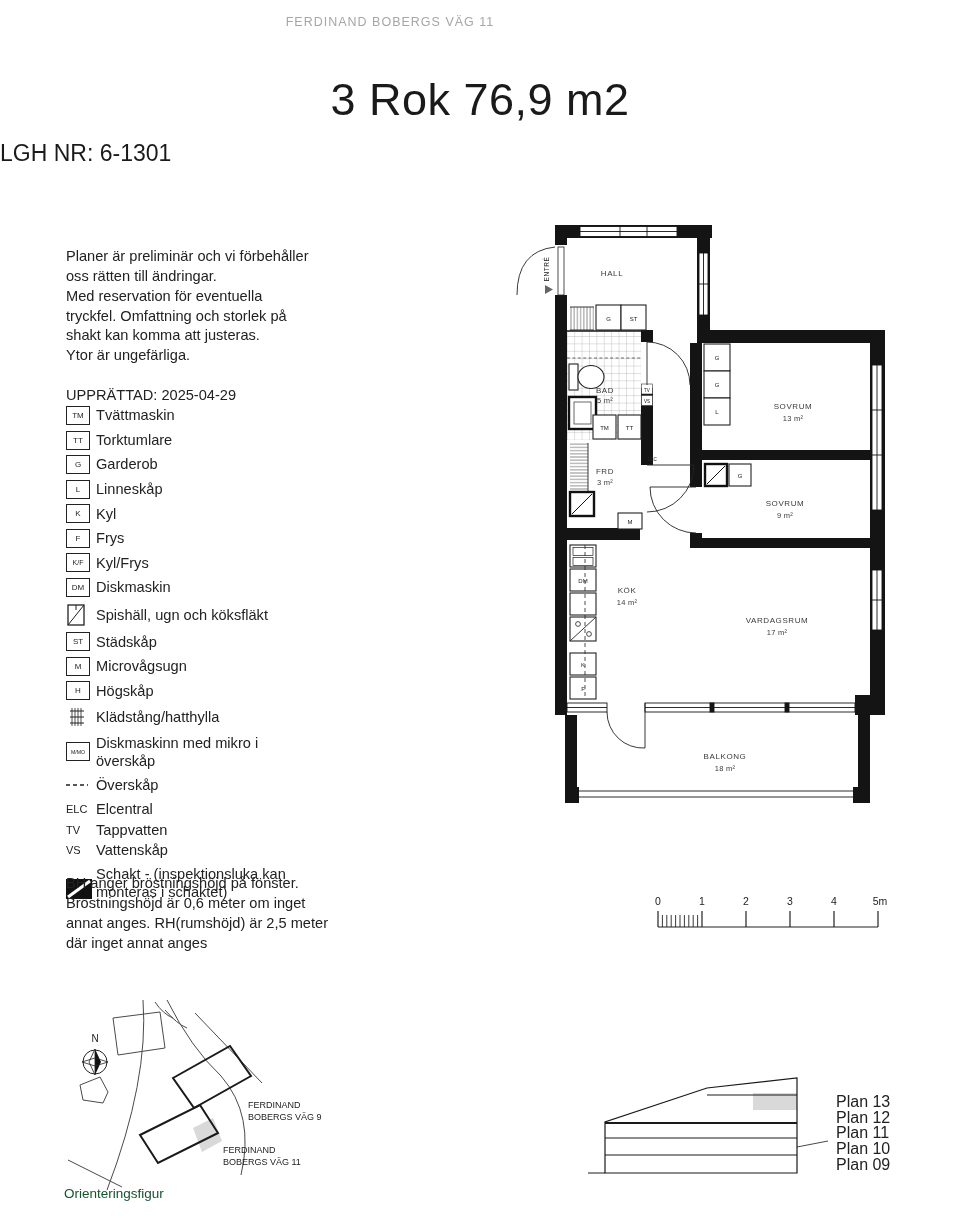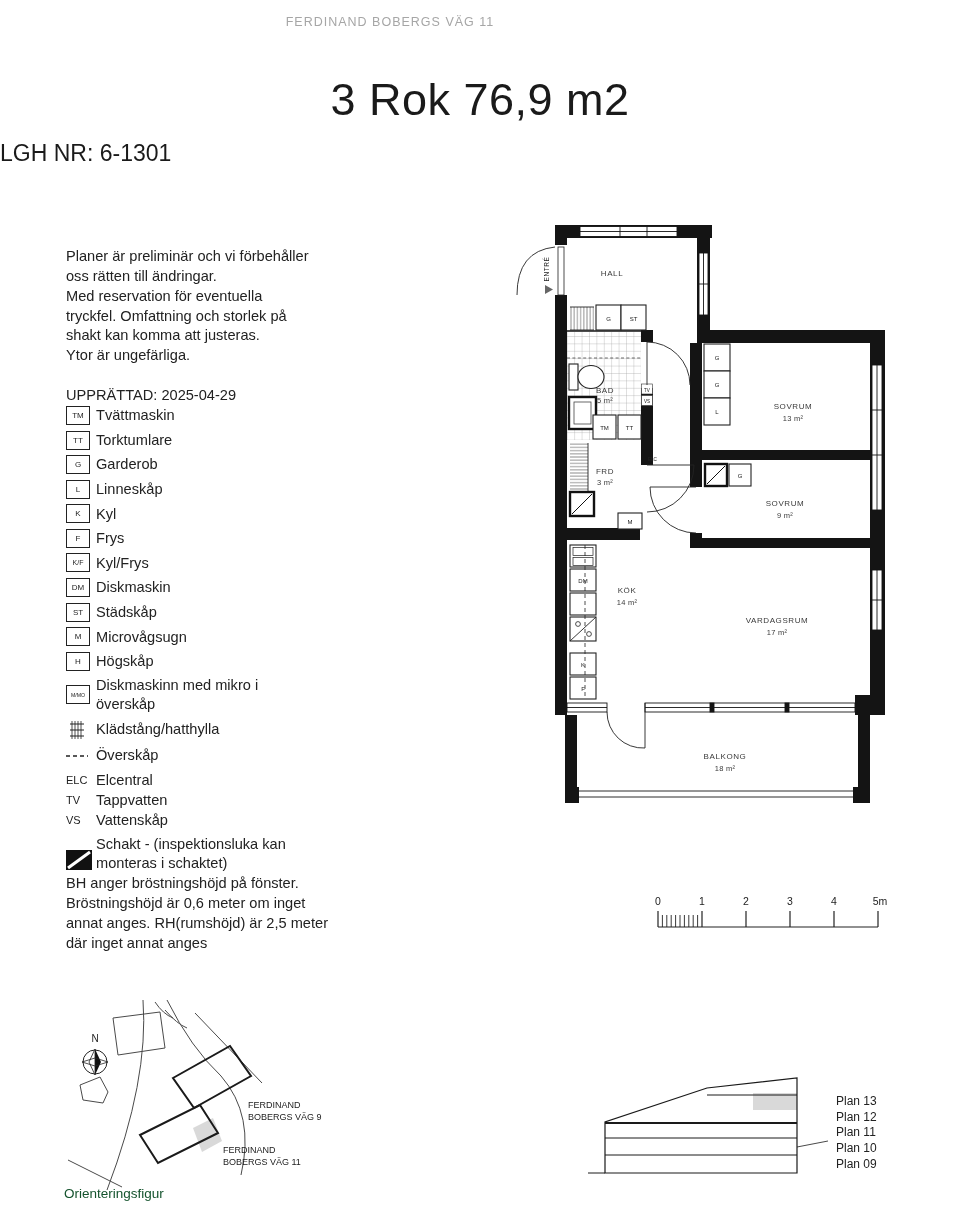--- a/index.html
+++ b/index.html
@@ -25,21 +25,21 @@
   .lbox.tiny{font-size:5.2px;letter-spacing:0;}
   .lcode{font-size:11px;color:#222;width:26px;display:inline-block;}
   .llabel{font-size:14.6px;color:#222;white-space:pre-line;line-height:1.25;}
   .bhnote{position:absolute;left:66px;top:874px;width:270px;font-size:14.6px;
           line-height:1.36;white-space:pre-line;color:#222;}
   .plan{position:absolute;left:515px;top:225px;}
   .scalebar{position:absolute;left:652px;top:893px;}
   .orient{position:absolute;left:55px;top:1000px;}
   .orient-caption{position:absolute;left:64px;top:1186px;font-size:13.5px;color:#14532d;}
   .section{position:absolute;left:588px;top:1065px;}
-  .floors{position:absolute;left:836px;top:1094px;font-size:12px;line-height:15.7px;color:#222;}
+  .floors{position:absolute;left:836px;top:1094px;font-size:16px;line-height:15.7px;color:#222;}
   svg text{font-family:"Liberation Sans",sans-serif;}
   .roomname{font-size:8px;letter-spacing:.6px;fill:#3a3a3a;}
   .roomarea{font-size:7.5px;letter-spacing:.3px;fill:#3a3a3a;}
   .fixlbl{font-size:6px;fill:#222;}
   .tinylbl{font-size:4.6px;fill:#222;}
 </style>
 </head>
 <body>
 
 <div class="page">
@@ -101,55 +101,65 @@
         <span class="llabel">Kyl/Frys</span>
       </div>
       <div class="lrow">
         <span class="licon">
             <span class="lbox">DM</span>
           </span>
         <span class="llabel">Diskmaskin</span>
       </div>
       <div class="lrow">
         <span class="licon">
+          <svg width="22" height="24">
+            <rect x="2" y="2" width="16" height="20" fill="none" stroke="#222" stroke-width="1.3"></rect>
+            <line x1="2" y1="22" x2="18" y2="2" stroke="#222" stroke-width="1"></line>
+            <line x1="10" y1="2" x2="10" y2="7" stroke="#222" stroke-width="1"></line>
+          </svg>
+        </span>
+        <span class="llabel">Spishäll, ugn och köksfläkt</span>
+      </div>
+      <div class="lrow">
+        <span class="licon">
             <span class="lbox">ST</span>
           </span>
         <span class="llabel">Städskåp</span>
       </div>
       <div class="lrow">
         <span class="licon">
             <span class="lbox">M</span>
           </span>
         <span class="llabel">Microvågsugn</span>
       </div>
       <div class="lrow">
         <span class="licon">
             <span class="lbox">H</span>
           </span>
         <span class="llabel">Högskåp</span>
-      </div>
-      <div class="lrow">
-        <span class="licon">
-            <span class="lbox tiny">M/MO</span>
-          </span>
-        <span class="llabel">Diskmaskinn med mikro i överskåp</span>
       </div>
       <div class="lrow">
         <span class="licon">
           <svg width="22" height="22">
             <line x1="4" y1="5" x2="18" y2="5" stroke="#222" stroke-width="1"></line>
             <line x1="4" y1="11" x2="18" y2="11" stroke="#222" stroke-width="1"></line>
             <line x1="4" y1="17" x2="18" y2="17" stroke="#222" stroke-width="1"></line>
             <line x1="6" y1="2" x2="6" y2="20" stroke="#222" stroke-width=".8"></line>
             <line x1="9" y1="2" x2="9" y2="20" stroke="#222" stroke-width=".8"></line>
             <line x1="12" y1="2" x2="12" y2="20" stroke="#222" stroke-width=".8"></line>
             <line x1="15" y1="2" x2="15" y2="20" stroke="#222" stroke-width=".8"></line>
           </svg>
         </span>
         <span class="llabel">Klädstång/hatthylla</span>
+      </div>
+      <div class="lrow">
+        <span class="licon">
+            <span class="lbox tiny">M/MO</span>
+          </span>
+        <span class="llabel">Diskmaskinn med mikro i överskåp</span>
       </div>
       <div class="lrow">
         <span class="licon">
           <svg width="22" height="10">
             <line x1="0" y1="5" x2="22" y2="5" stroke="#222" stroke-width="1.6" stroke-dasharray="4 3"></line>
           </svg>
         </span>
         <span class="llabel">Överskåp</span>
       </div>
       <div class="lrow tight">

